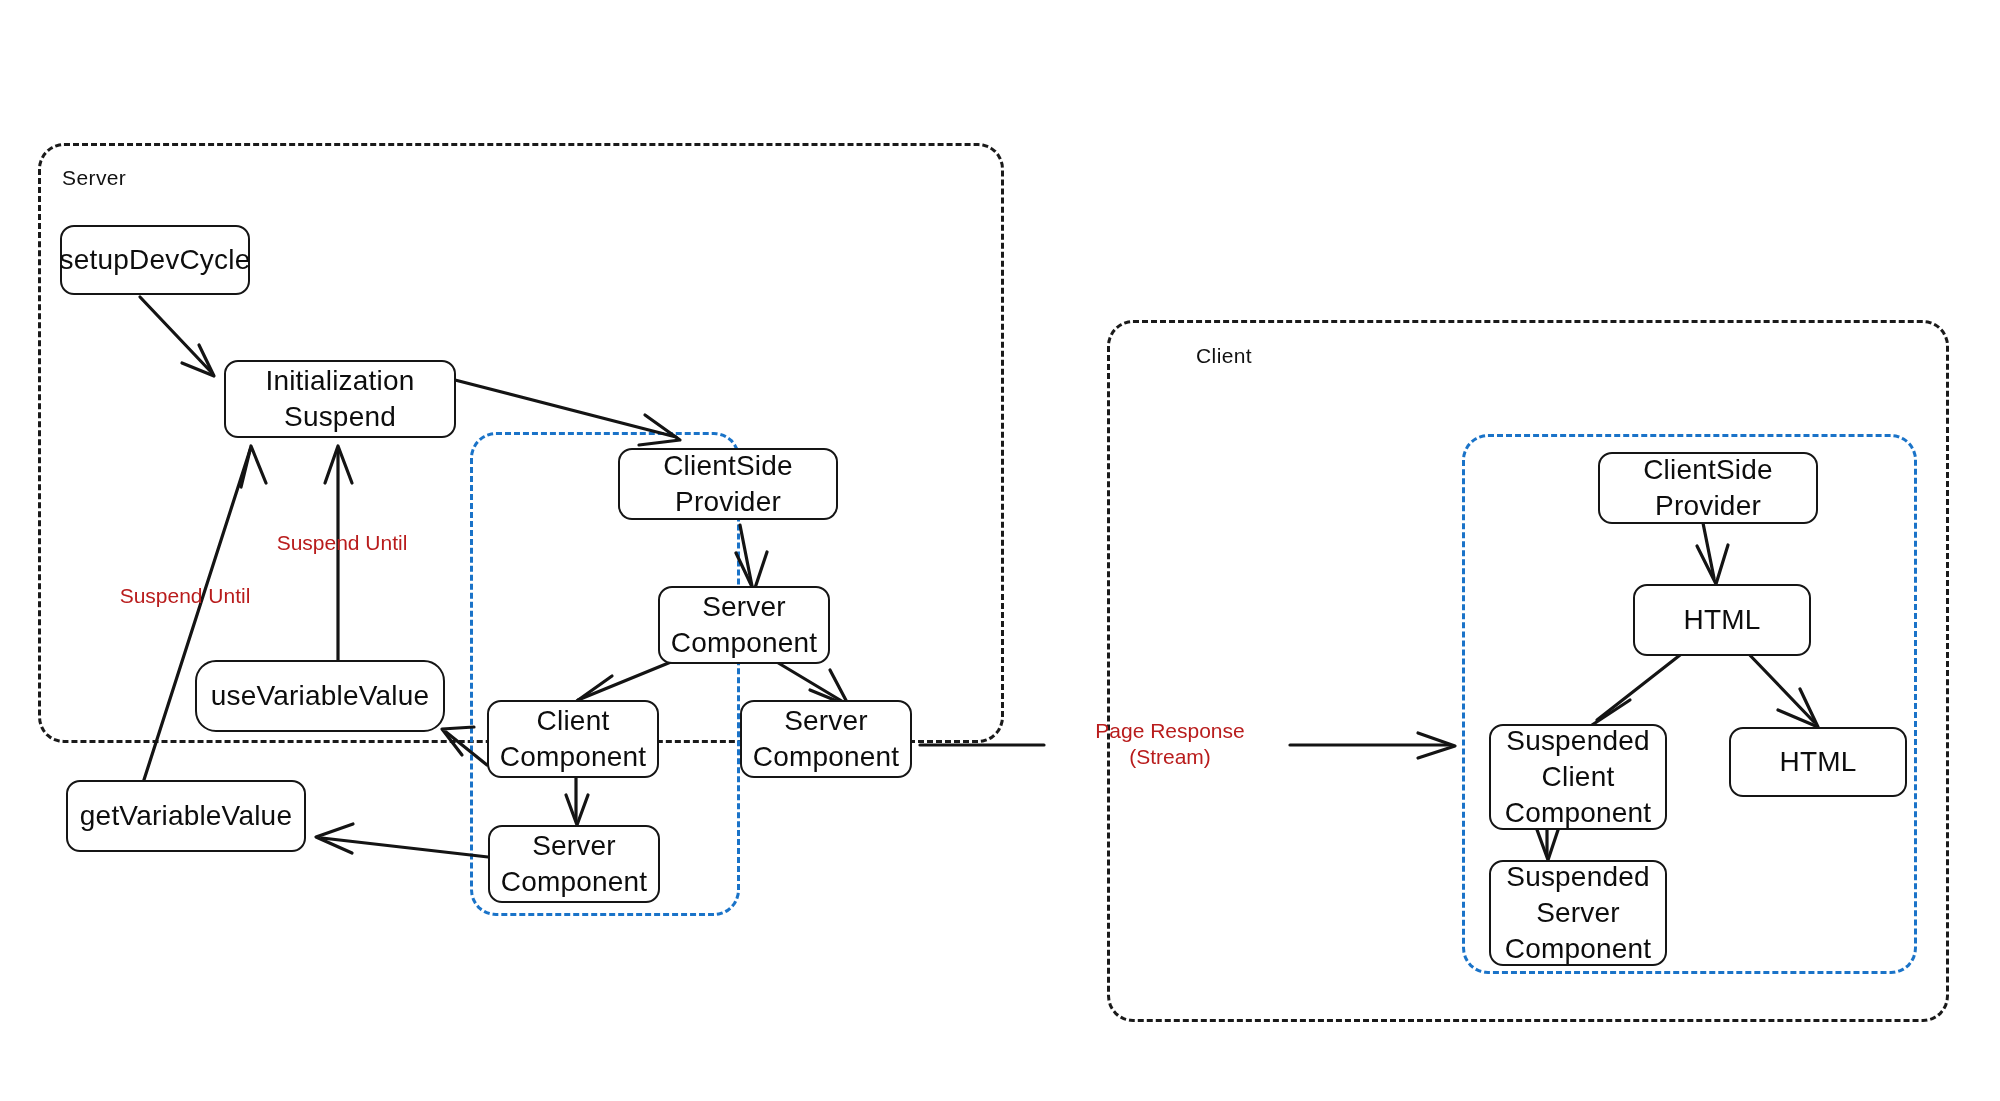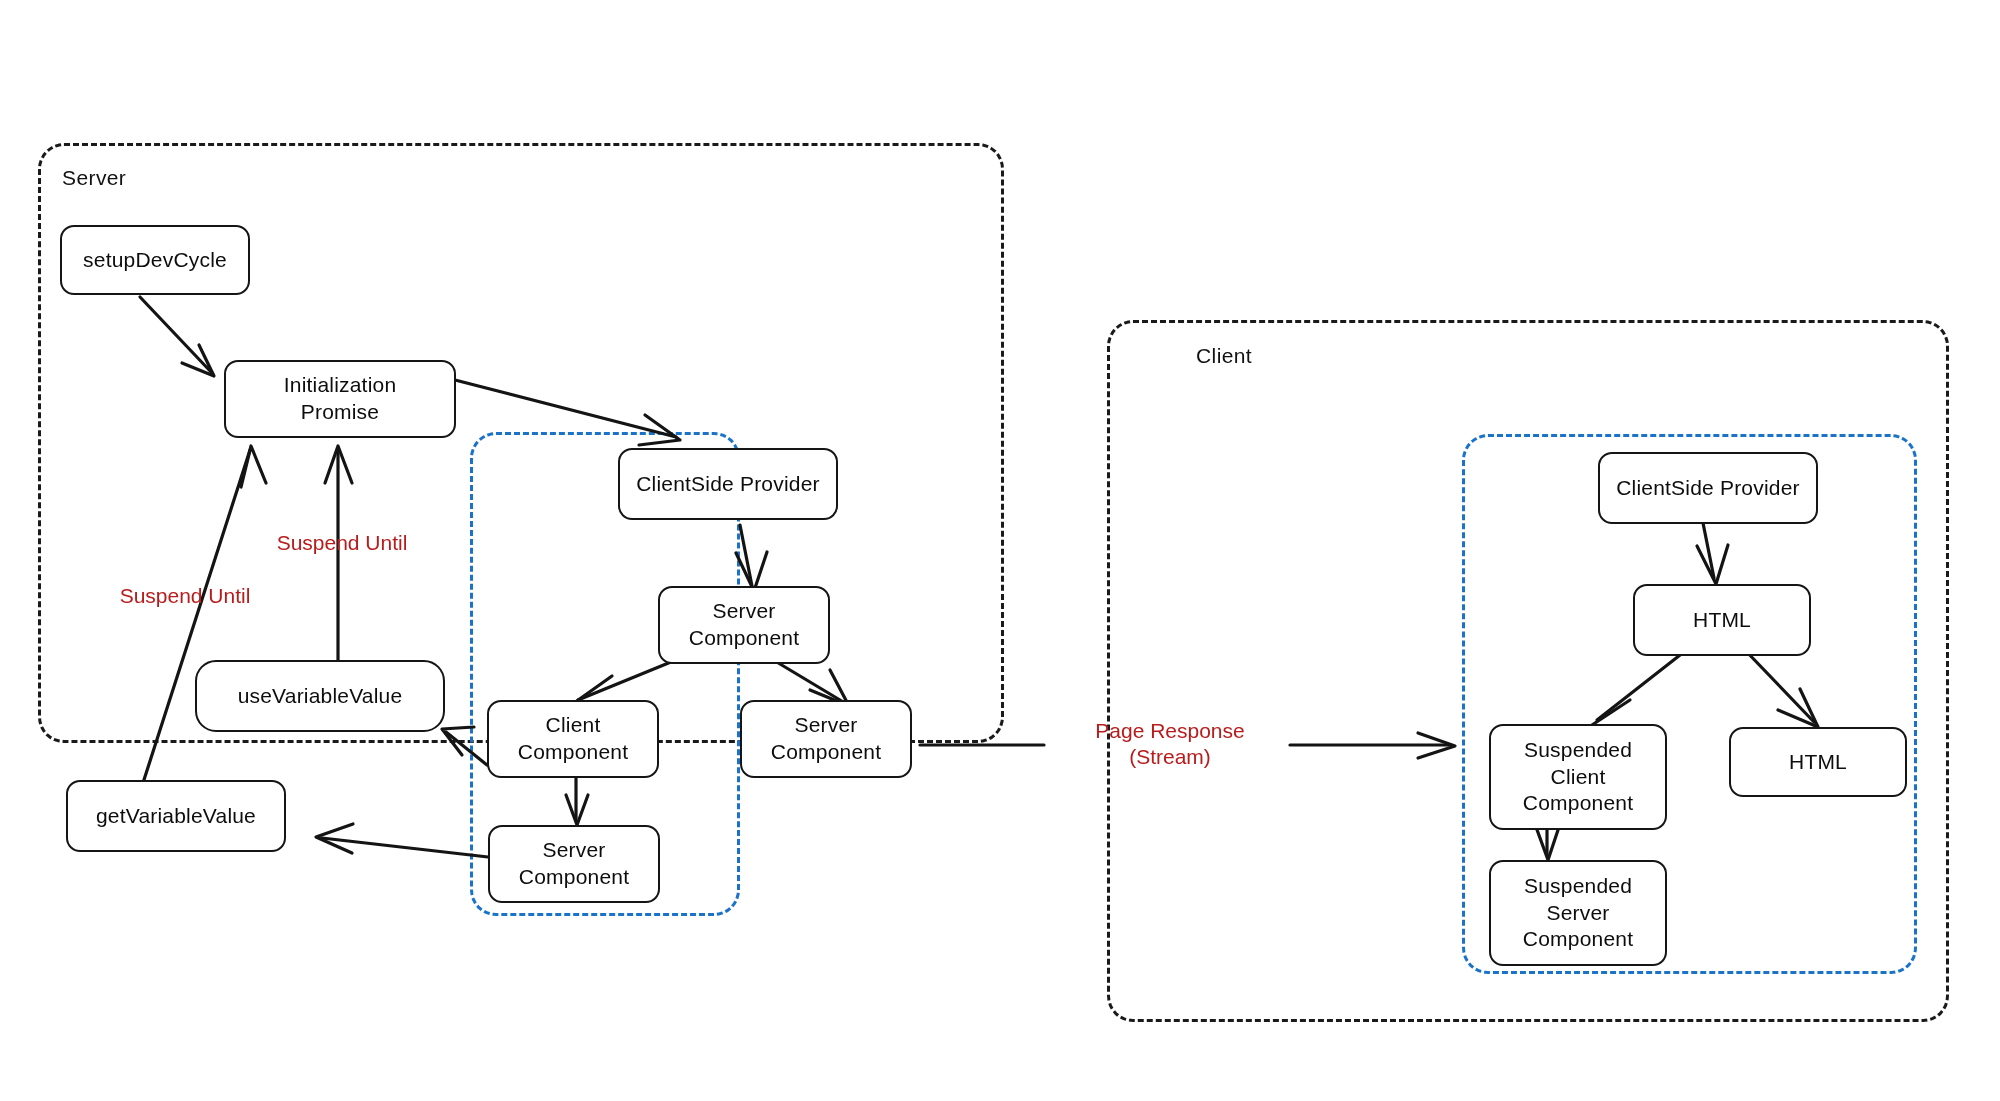--- a/index.html
+++ b/index.html
@@ -33,21 +33,21 @@
   .node{
     position:absolute;
     box-sizing:border-box;
     border:2.6px solid #151515;
     border-radius:14px;
     background:#ffffff;
     display:flex;
     align-items:center;
     justify-content:center;
     text-align:center;
-    font-size:21px;
+    font-size:28px;
     line-height:1.28;
     color:#0d0d0d;
     letter-spacing:.2px;
     padding:4px 0;
     white-space:pre-line;
     z-index:5;
   }
 
   
   .edge-label{
@@ -174,25 +174,25 @@
     <g>
       <path d="M1547,789 L1547,855"></path>
       <path class="head" d="M1536,827 L1548,860 L1559,827"></path>
     </g>
 
   </svg>
 
   <div class="node" style="left:60px;top:225px;width:190px;height:70px;">setupDevCycle</div>
 
   <div class="node" style="left:224px;top:360px;width:232px;height:78px;">Initialization
-Promise</div>
+Suspend</div>
 
   <div class="node" style="left:195px;top:660px;width:250px;height:72px;border-radius:21px;">useVariableValue</div>
 
-  <div class="node" style="left:66px;top:780px;width:220px;height:72px;">getVariableValue</div>
+  <div class="node" style="left:66px;top:780px;width:240px;height:72px;">getVariableValue</div>
 
   <div class="node" style="left:618px;top:448px;width:220px;height:72px;">ClientSide Provider</div>
 
   <div class="node" style="left:658px;top:586px;width:172px;height:78px;">Server
 Component</div>
 
   <div class="node" style="left:487px;top:700px;width:172px;height:78px;">Client
 Component</div>
 
   <div class="node" style="left:740px;top:700px;width:172px;height:78px;">Server

